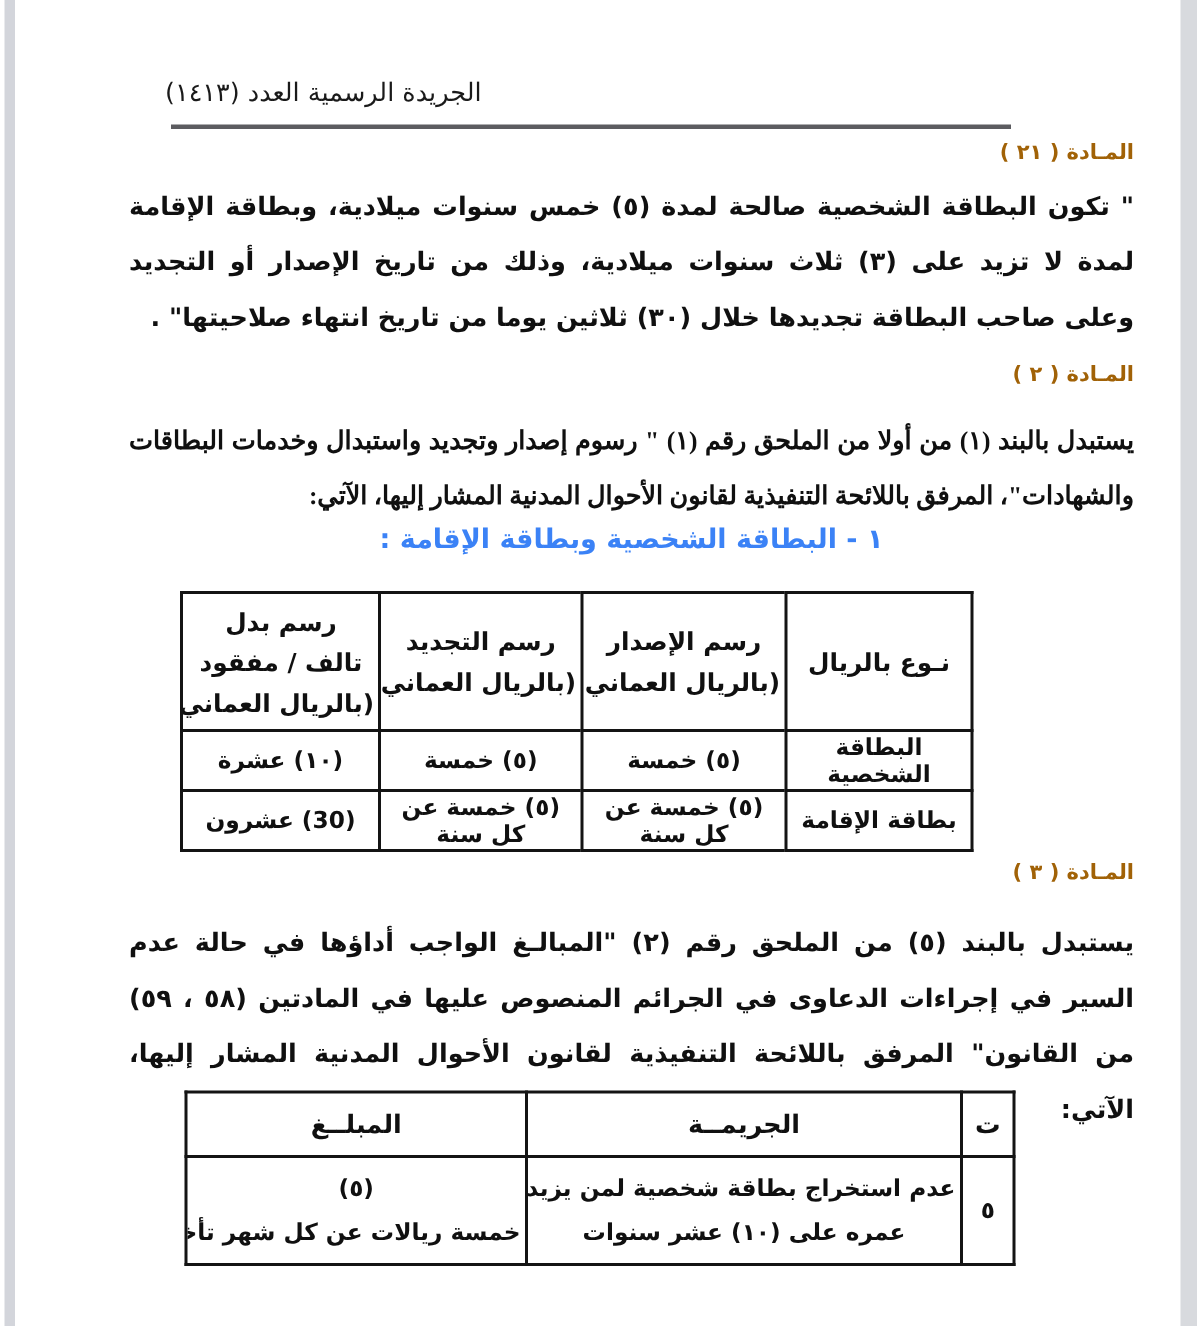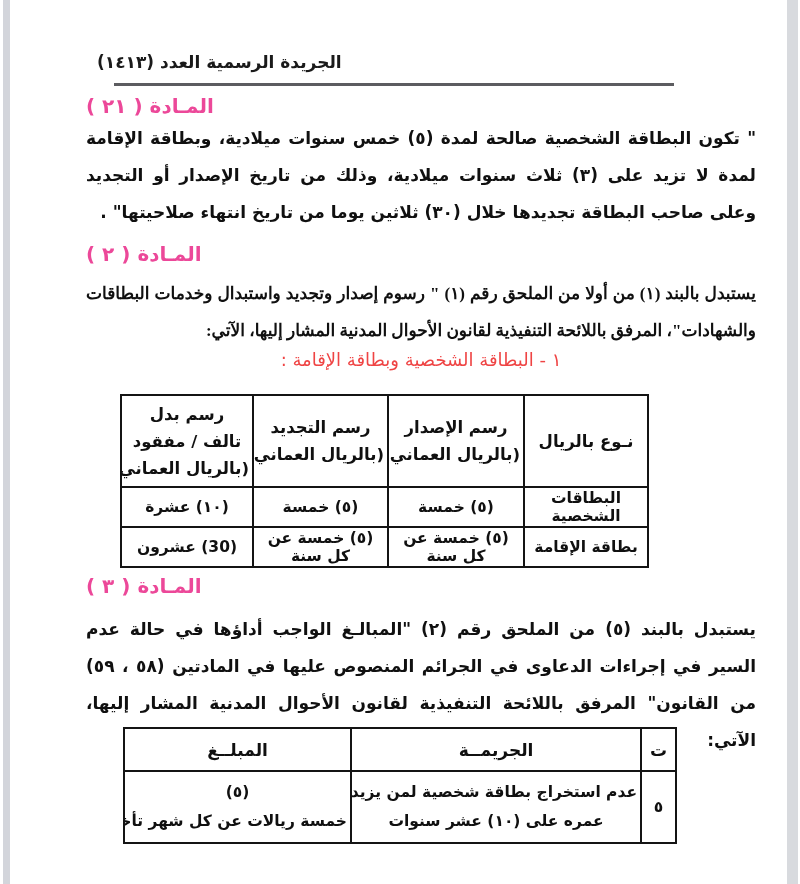--- a/index.html
+++ b/index.html
@@ -14,49 +14,49 @@
   
   .edge-left {
     position: absolute; top: 0; bottom: 0; left: 3px; width: 7px;
     background: #d3d5db;
   }
   .edge-right {
     position: absolute; top: 0; bottom: 0; right: 2px; width: 11px;
     background: #d8dade;
   }
   .gazette-header {
-    position: absolute; top: 52px; left: 97px;
-    direction: rtl; font-weight: bold; font-size: 17px; color: #1a1a1a;
+    position: absolute; top: 52px; left: 110px;
+    direction: rtl; font-weight: normal; font-size: 17px; color: #1a1a1a;
     white-space: nowrap;
   }
   .header-rule {
     position: absolute; top: 83px; left: 114px; width: 560px; height: 3px;
     background: #5c5c60;
   }
   .art-title {
     position: absolute; left: 86px; right: 44px;
-    direction: rtl; text-align: left;
-    font-weight: bold; font-size: 20px; color: #ec4899;
+    direction: rtl; text-align: right;
+    font-weight: bold; font-size: 14px; color: #a16207;
     white-space: nowrap;
   }
   #title-21 { top: 94px; }
   #title-2  { top: 242px; }
   #title-3  { top: 574px; }
   .para {
     position: absolute; left: 86px; right: 44px;
     direction: rtl; text-align: justify; text-justify: inter-word;
     font-weight: bold; font-size: 17px; line-height: 37px; color: #101010;
   }
   #para-21 { top: 120px; }
   #para-2  { top: 275px; font-family: Liberation Serif, serif; }
   #para-3  { top: 611px; }
   .section-heading {
     position: absolute; top: 349px; left: 86px; right: 44px;
     direction: rtl; text-align: center;
-    font-weight: normal; font-size: 18px; color: #ef4444;
+    font-weight: bold; font-size: 18px; color: #3b82f6;
     white-space: nowrap;
   }
   table {
     position: absolute; border-collapse: collapse; table-layout: fixed;
     direction: rtl; font-weight: bold; color: #101010;
     background: #fff;
   }
   th, td {
     border: 2px solid #141414;
     text-align: center; vertical-align: middle;
@@ -115,21 +115,21 @@
       </th>
       <th>
         <span class="cl">رسم بدل</span>
         <span class="cl">تالف / مفقود</span>
         <span class="cl">(بالريال العماني)</span>
       </th>
     </tr>
   </thead>
   <tbody>
     <tr class="row-a">
-      <td>البطاقات الشخصية</td>
+      <td>البطاقة الشخصية</td>
       <td>(٥) خمسة</td>
       <td>(٥) خمسة</td>
       <td>(١٠) عشرة</td>
     </tr>
     <tr class="row-b">
       <td>بطاقة الإقامة</td>
       <td>(٥) خمسة عن كل سنة</td>
       <td>(٥) خمسة عن كل سنة</td>
       <td>(30) عشرون</td>
     </tr>

